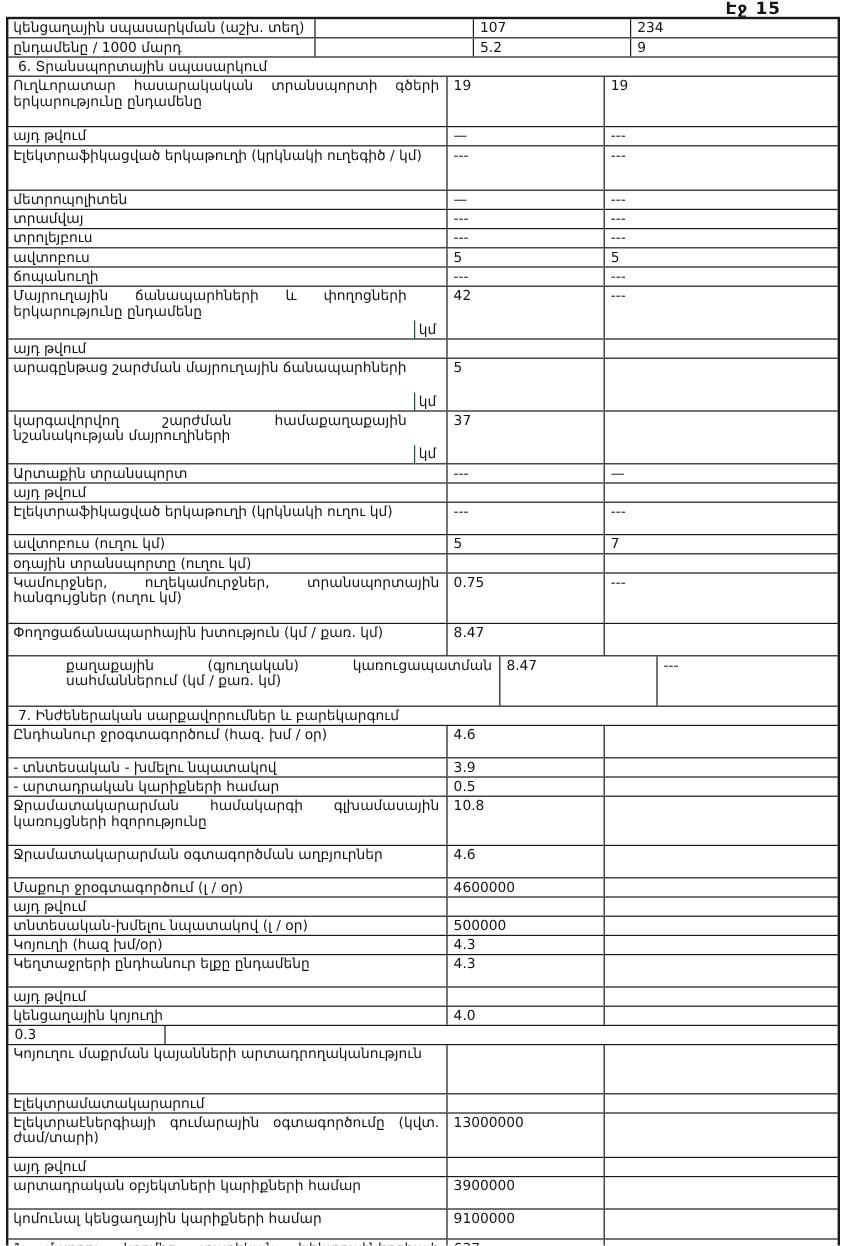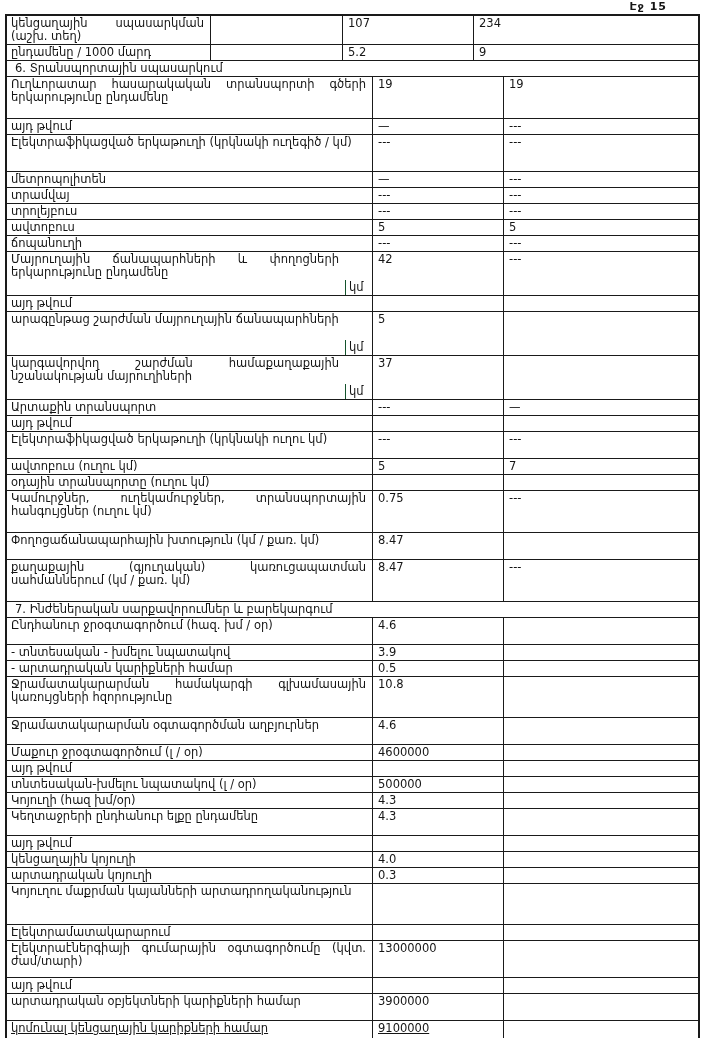--- a/index.html
+++ b/index.html
@@ -7,22 +7,22 @@
     margin: 0; padding: 0;
     width: 703px; height: 1038px;
     background: #ffffff;
     font-family: "DejaVu Sans", sans-serif;
     color: #151515;
     overflow: hidden;
     position: relative;
   }
   .page-num {
     position: absolute;
-    top: 0px; right: 36px;
-    font-size: 11px;
+    top: 0px; right: 52px;
+    font-size: 14px;
     font-weight: bold;
     letter-spacing: 1px;
   }
   .doc-table {
     position: absolute;
     top: 14px; left: 5px;
     width: 695px;
     border: 2px solid #1a1a1a;
     display: flex;
     flex-direction: column;
@@ -42,21 +42,21 @@
     padding: 1px 5px;
   }
   .cell:last-child { border-right: none; }
   .c-section { flex: 1; padding: 1px 8px; }
   .c-label, .c-label-narrow {
     display: flex;
     padding: 0;
     align-items: stretch;
   }
   .c-label { width: 366px; }
-  .c-label-narrow { width: 204px; }
+  .c-label-narrow { width: 256px; }
   .lbl-text {
     flex: 1;
     padding: 1px 6px 1px 4px;
     text-align: justify;
   }
   .unit {
     width: 27px;
     border-left: 1px solid #14532d;
     padding: 1px 3px;
     margin-top: 28px;
@@ -66,29 +66,29 @@
   .c-v2 { flex: 1; }
   
   .row:nth-child(4)  { min-height: 42px; }
   .row:nth-child(6)  { min-height: 37px; }
   .row:nth-child(12) { min-height: 42px; }
   .row:nth-child(14) { min-height: 25px; }
   .row:nth-child(15) { min-height: 42px; }
   .row:nth-child(18) { min-height: 27px; }
   .row:nth-child(21) { min-height: 42px; }
   .row:nth-child(22) { min-height: 27px; }
-  .row:nth-child(23) { min-height: 42px; }
+  .row:nth-child(23) { min-height: 42px; padding-left: 44px; }
   .row:nth-child(25) { min-height: 27px; }
   .row:nth-child(28) { min-height: 41px; }
   .row:nth-child(29) { min-height: 27px; }
   .row:nth-child(34) { min-height: 27px; }
   .row:nth-child(38) { min-height: 41px; }
   .row:nth-child(40) { min-height: 37px; justify-content: flex-end; }
   .row:nth-child(42) { min-height: 27px; }
-  .row:nth-child(43) { min-height: 25px; text-decoration: underline; }
+  .row:nth-child(43) { min-height: 25px; }
   .row:nth-child(44) { min-height: 25px; }
 </style>
 </head>
 <body>
 
 <div class="page-num">Էջ 15</div>
 
 <div class="doc-table">
     <div class="row">
       <div class="cell c-label-narrow">
@@ -333,23 +333,20 @@
       <div class="cell c-v2"></div>
     </div>
     <div class="row">
       <div class="cell c-label">
         <span class="lbl-text">կենցաղային կոյուղի</span>
       </div>
       <div class="cell c-v1">4.0</div>
       <div class="cell c-v2"></div>
     </div>
     <div class="row">
-      <div class="cell c-label">
-        <span class="lbl-text">արտադրական կոյուղի</span>
-      </div>
       <div class="cell c-v1">0.3</div>
       <div class="cell c-v2"></div>
     </div>
     <div class="row">
       <div class="cell c-label">
         <span class="lbl-text">Կոյուղու մաքրման կայանների արտադրողականություն</span>
       </div>
       <div class="cell c-v1"></div>
       <div class="cell c-v2"></div>
     </div>

